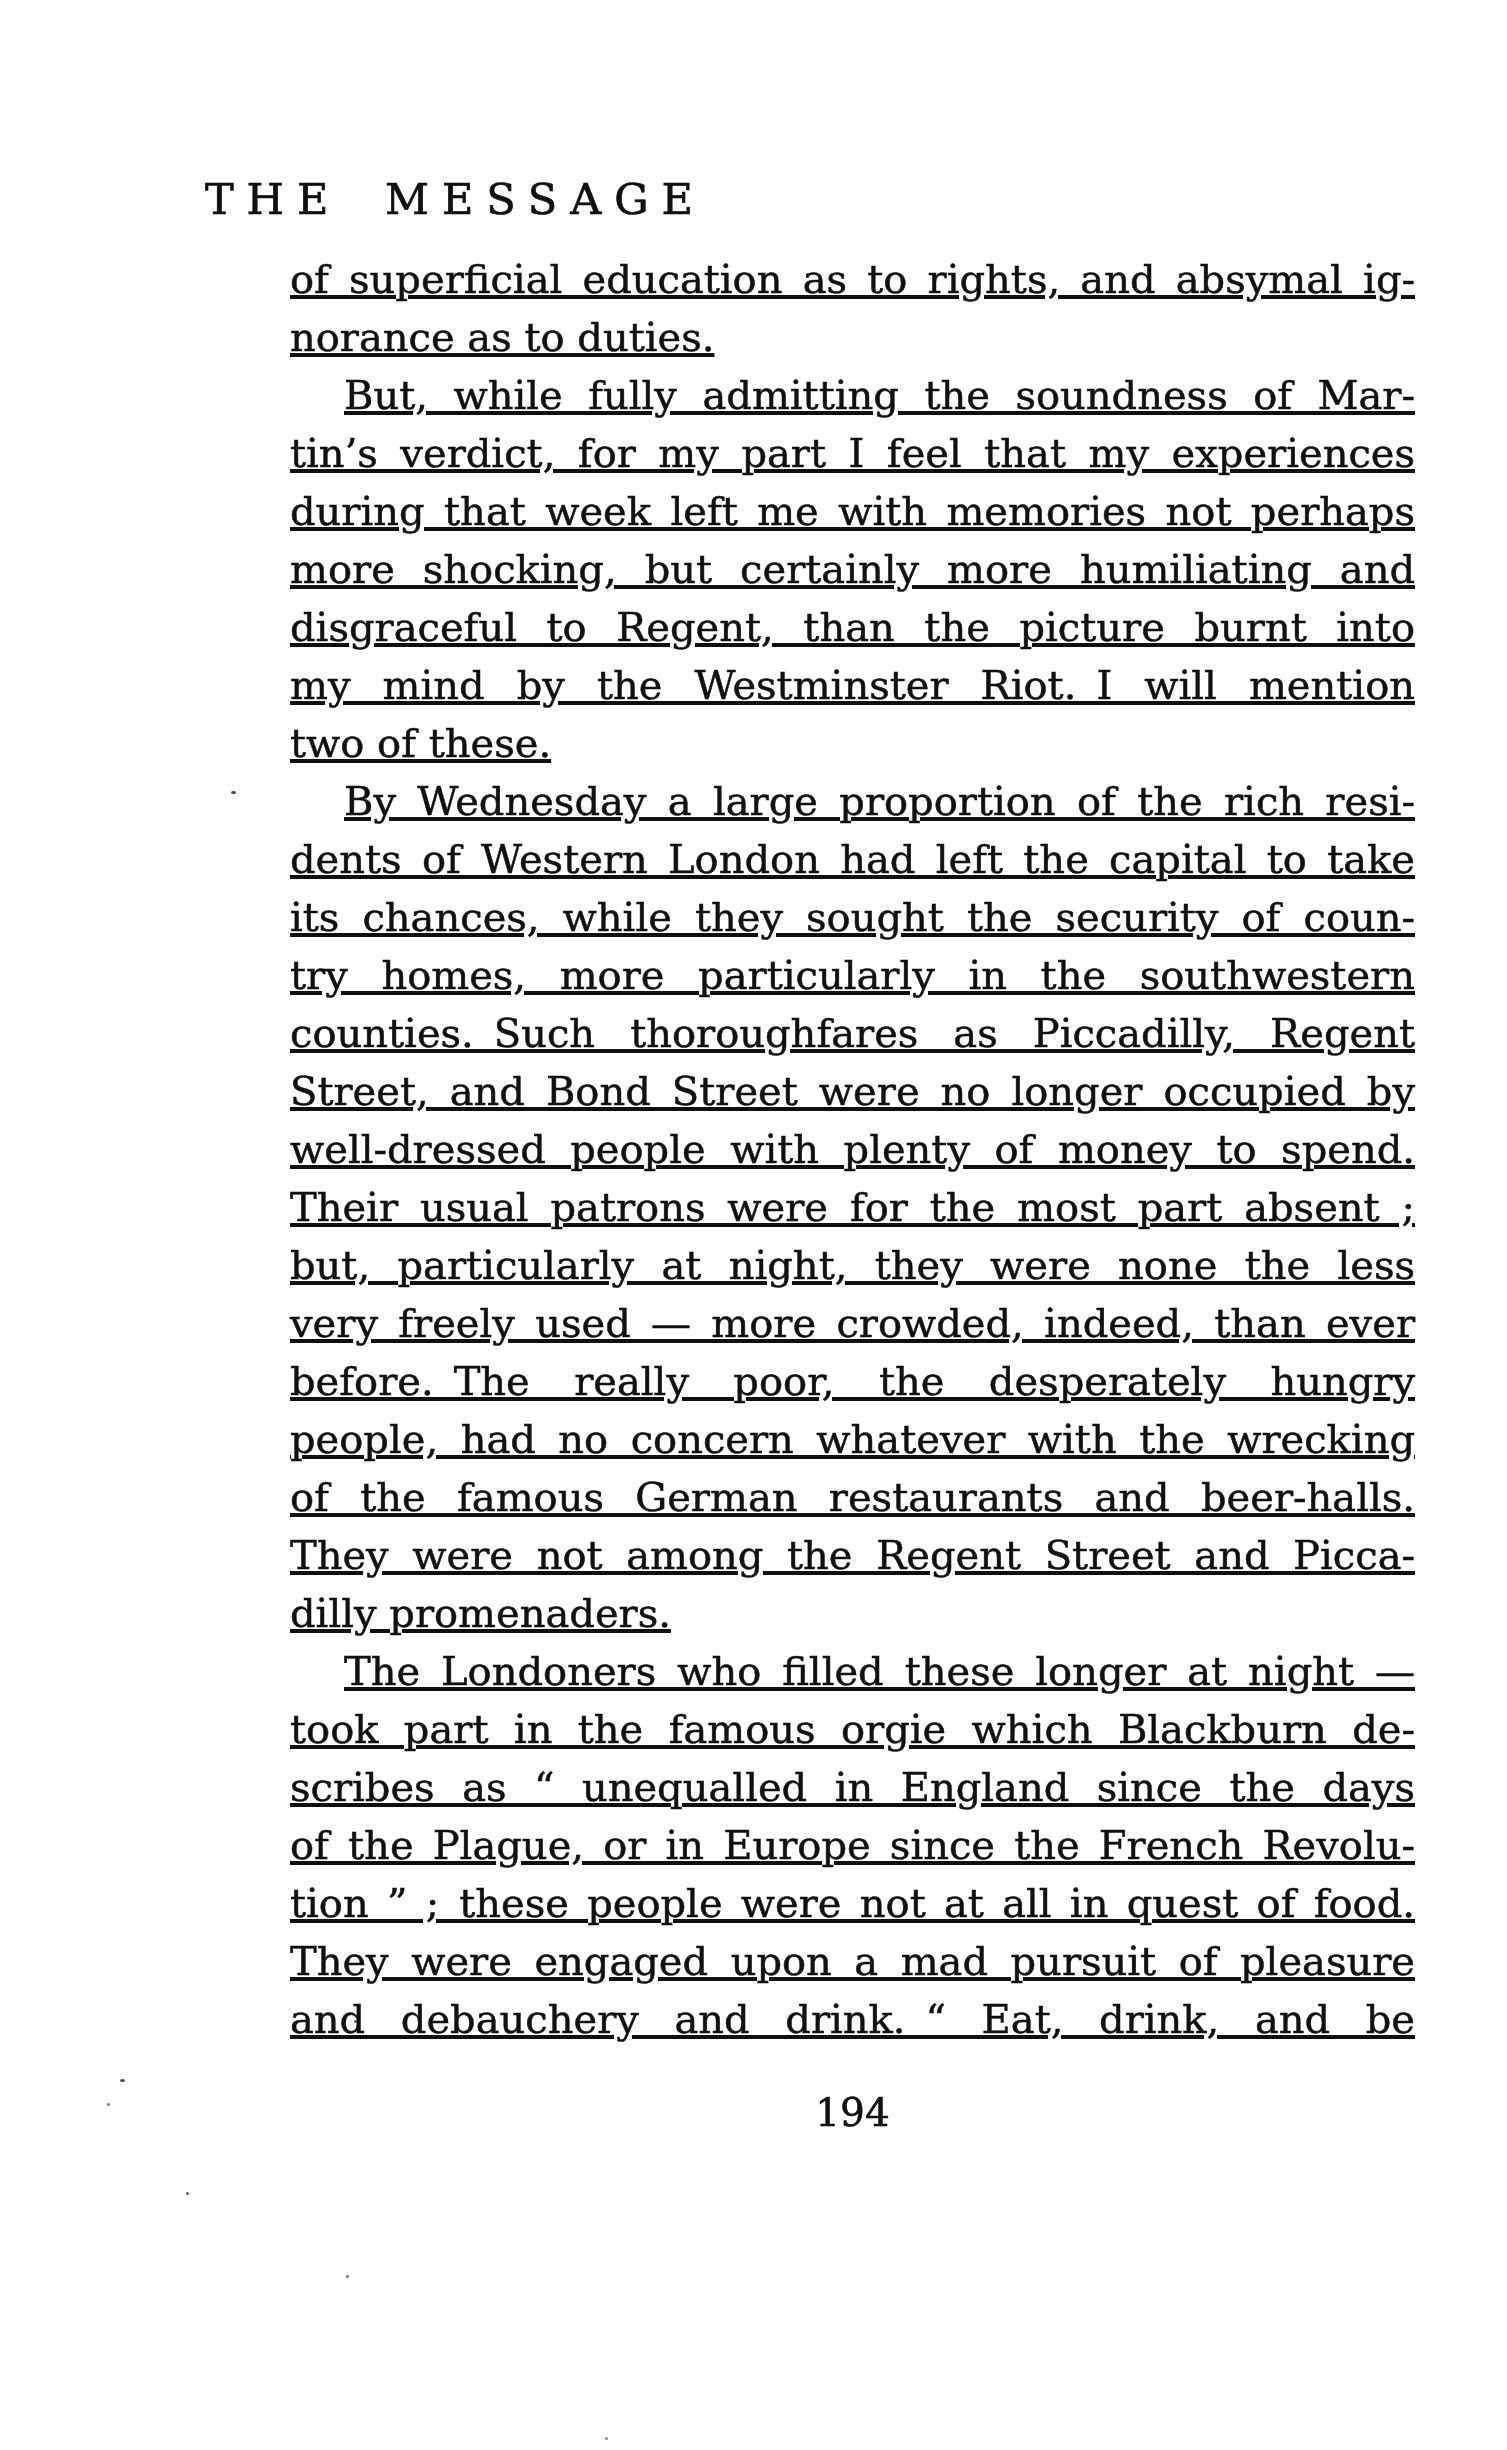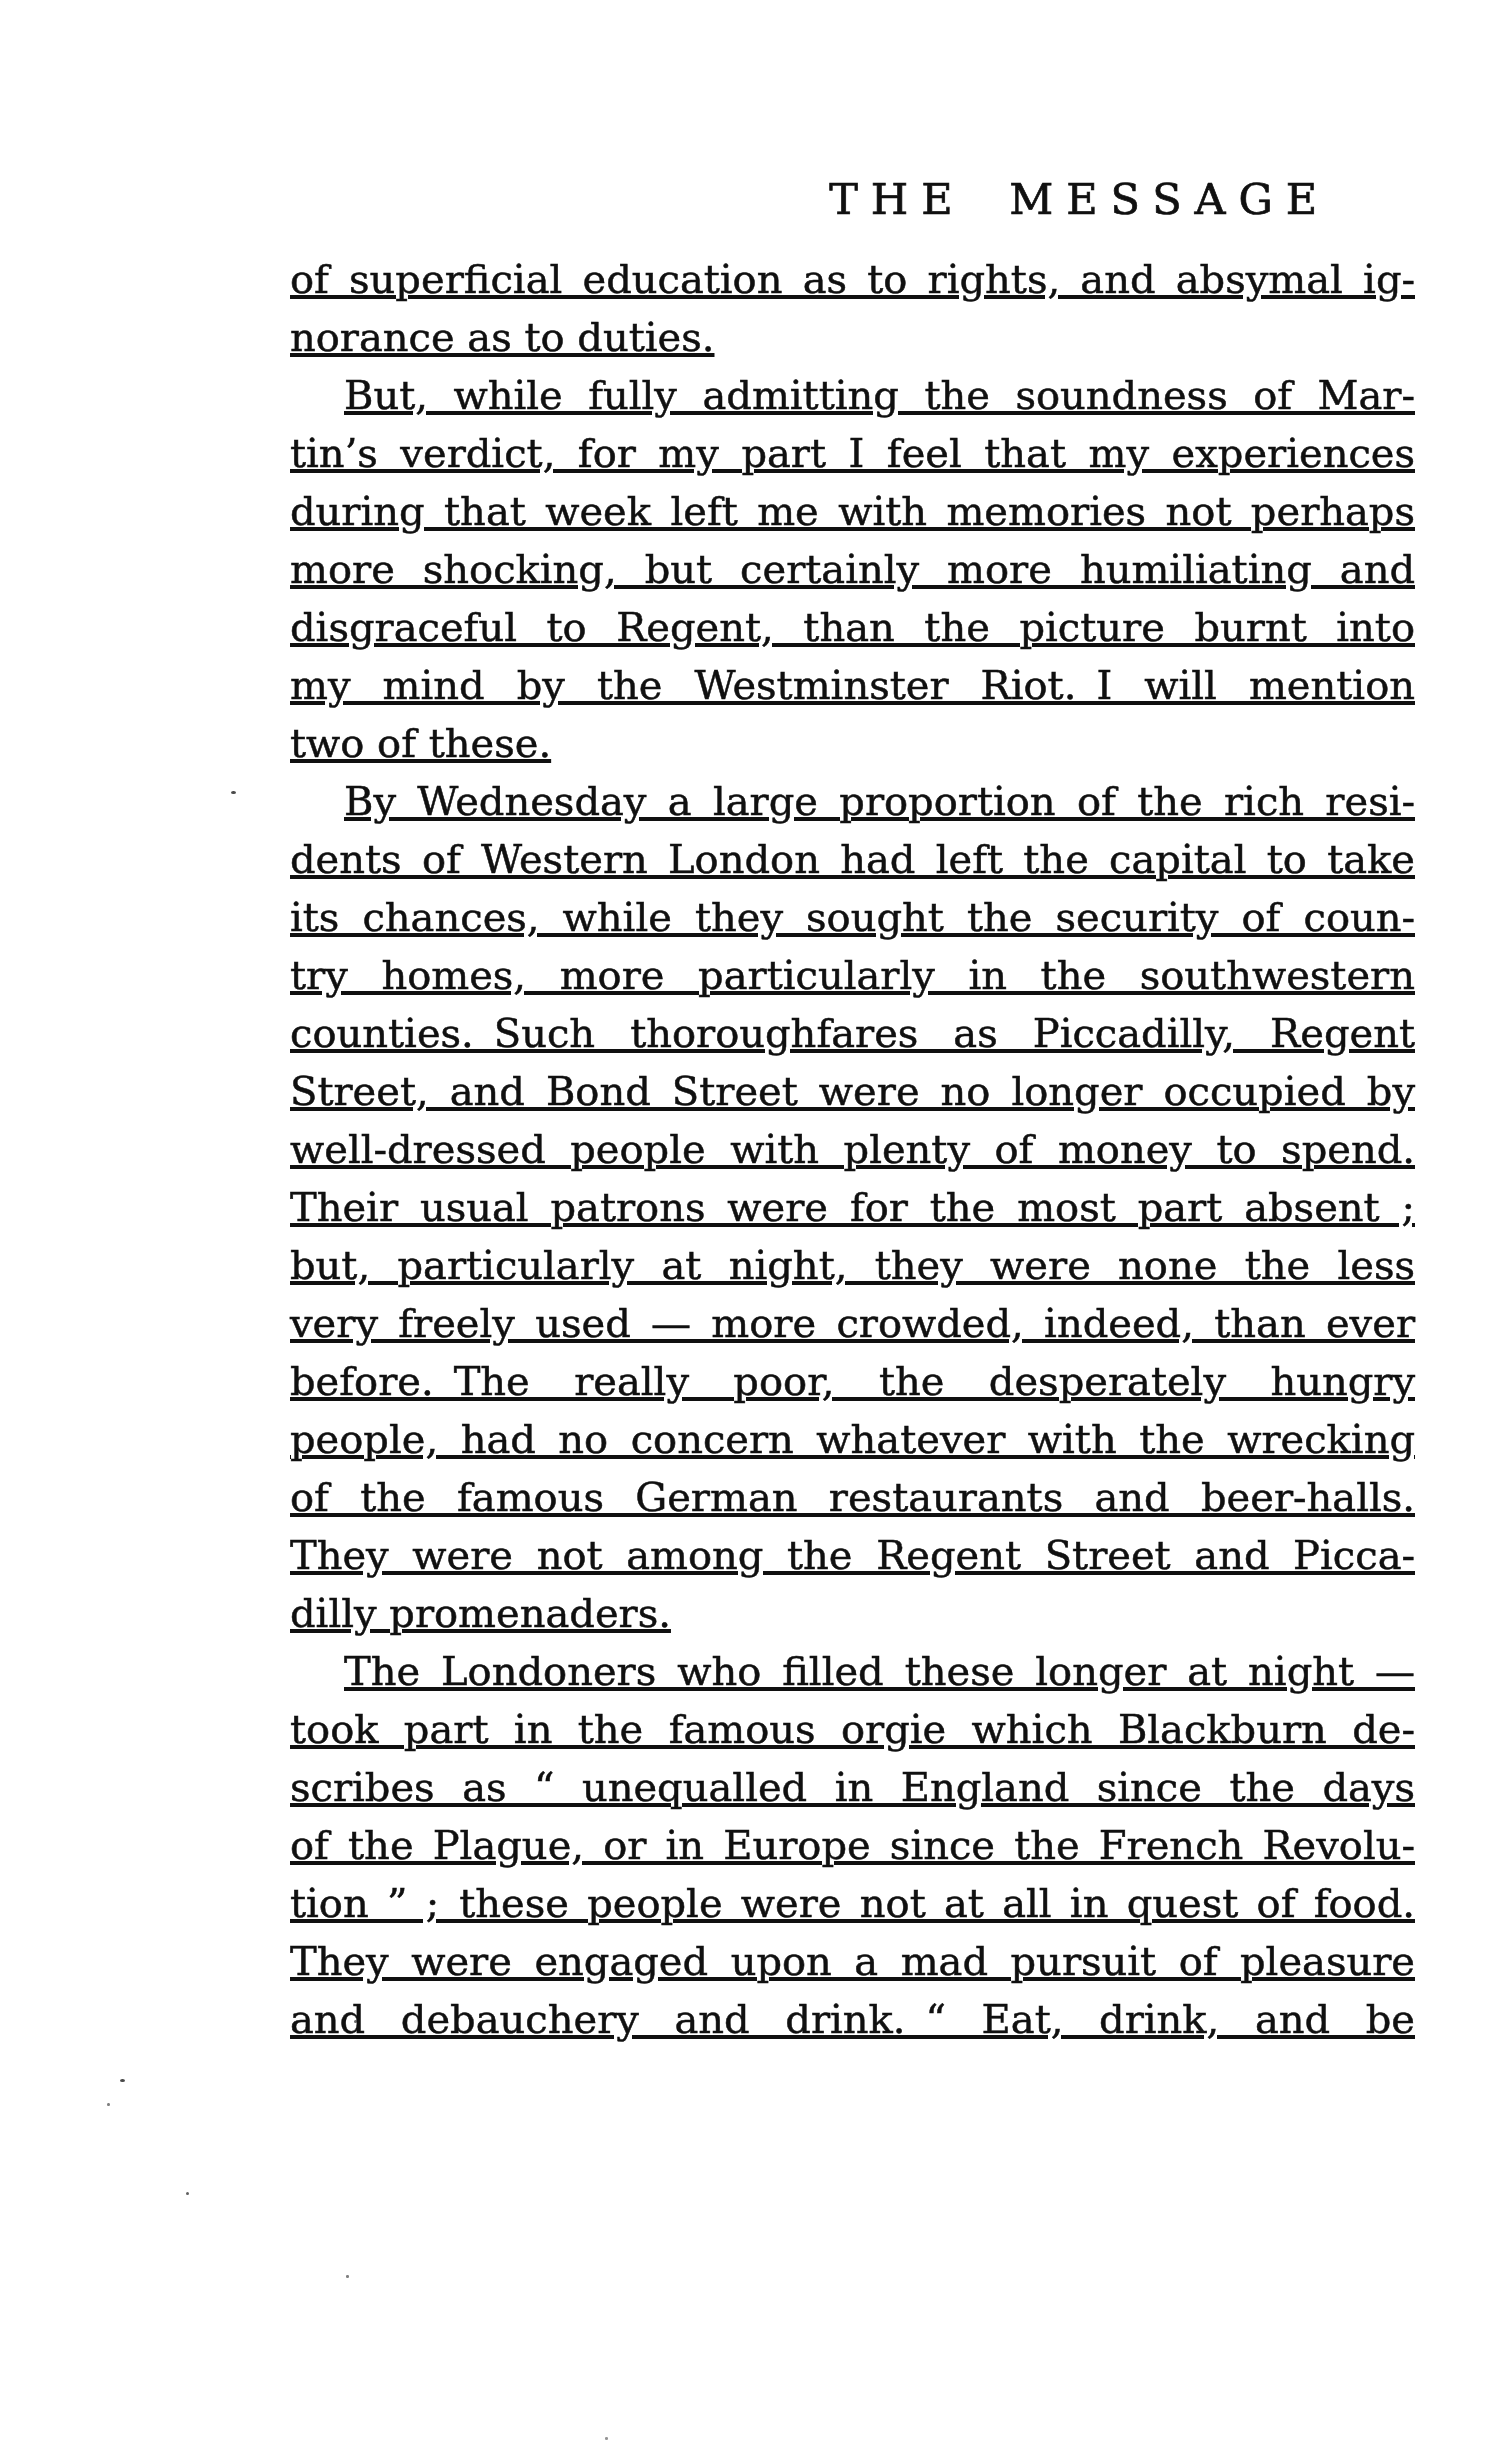--- a/index.html
+++ b/index.html
@@ -10,21 +10,21 @@
     background: #ffffff;
     font-family: "DejaVu Serif", "Liberation Serif", serif;
     color: #101010;
     overflow: hidden;
   }
   .running-head {
     position: absolute;
     top: 176px;
     left: 290px;
     width: 1125px;
-    text-align: right;
+    text-align: left;
     transform: translateX(-85px);
     font-size: 43px;
     line-height: 47px;
     letter-spacing: 0.30em;
     word-spacing: 0.40em;
     -webkit-text-stroke: 0.7px currentColor;
     white-space: nowrap;
   }
   .text-block {
     position: absolute;
@@ -108,20 +108,21 @@
         <div class="line indent">The Londoners who filled these longer at night —</div>
         <div class="line">took part in the famous orgie which Blackburn de-</div>
         <div class="line">scribes as “ unequalled in England since the days</div>
         <div class="line">of the Plague, or in Europe since the French Revolu-</div>
         <div class="line">tion ” ; these people were not at all in quest of food.</div>
         <div class="line">They were engaged upon a mad pursuit of pleasure</div>
         <div class="line">and debauchery and drink. “ Eat, drink, and be</div>
       </div>
     </div>
 
+  <div class="folio">194</div>
 
   <div class="speck s1"></div>
   <div class="speck s2"></div>
   <div class="speck s3"></div>
   <div class="speck s4"></div>
   <div class="speck s5"></div>
   <div class="speck s6"></div>
   <div class="speck s7"></div>
 </div>
 

